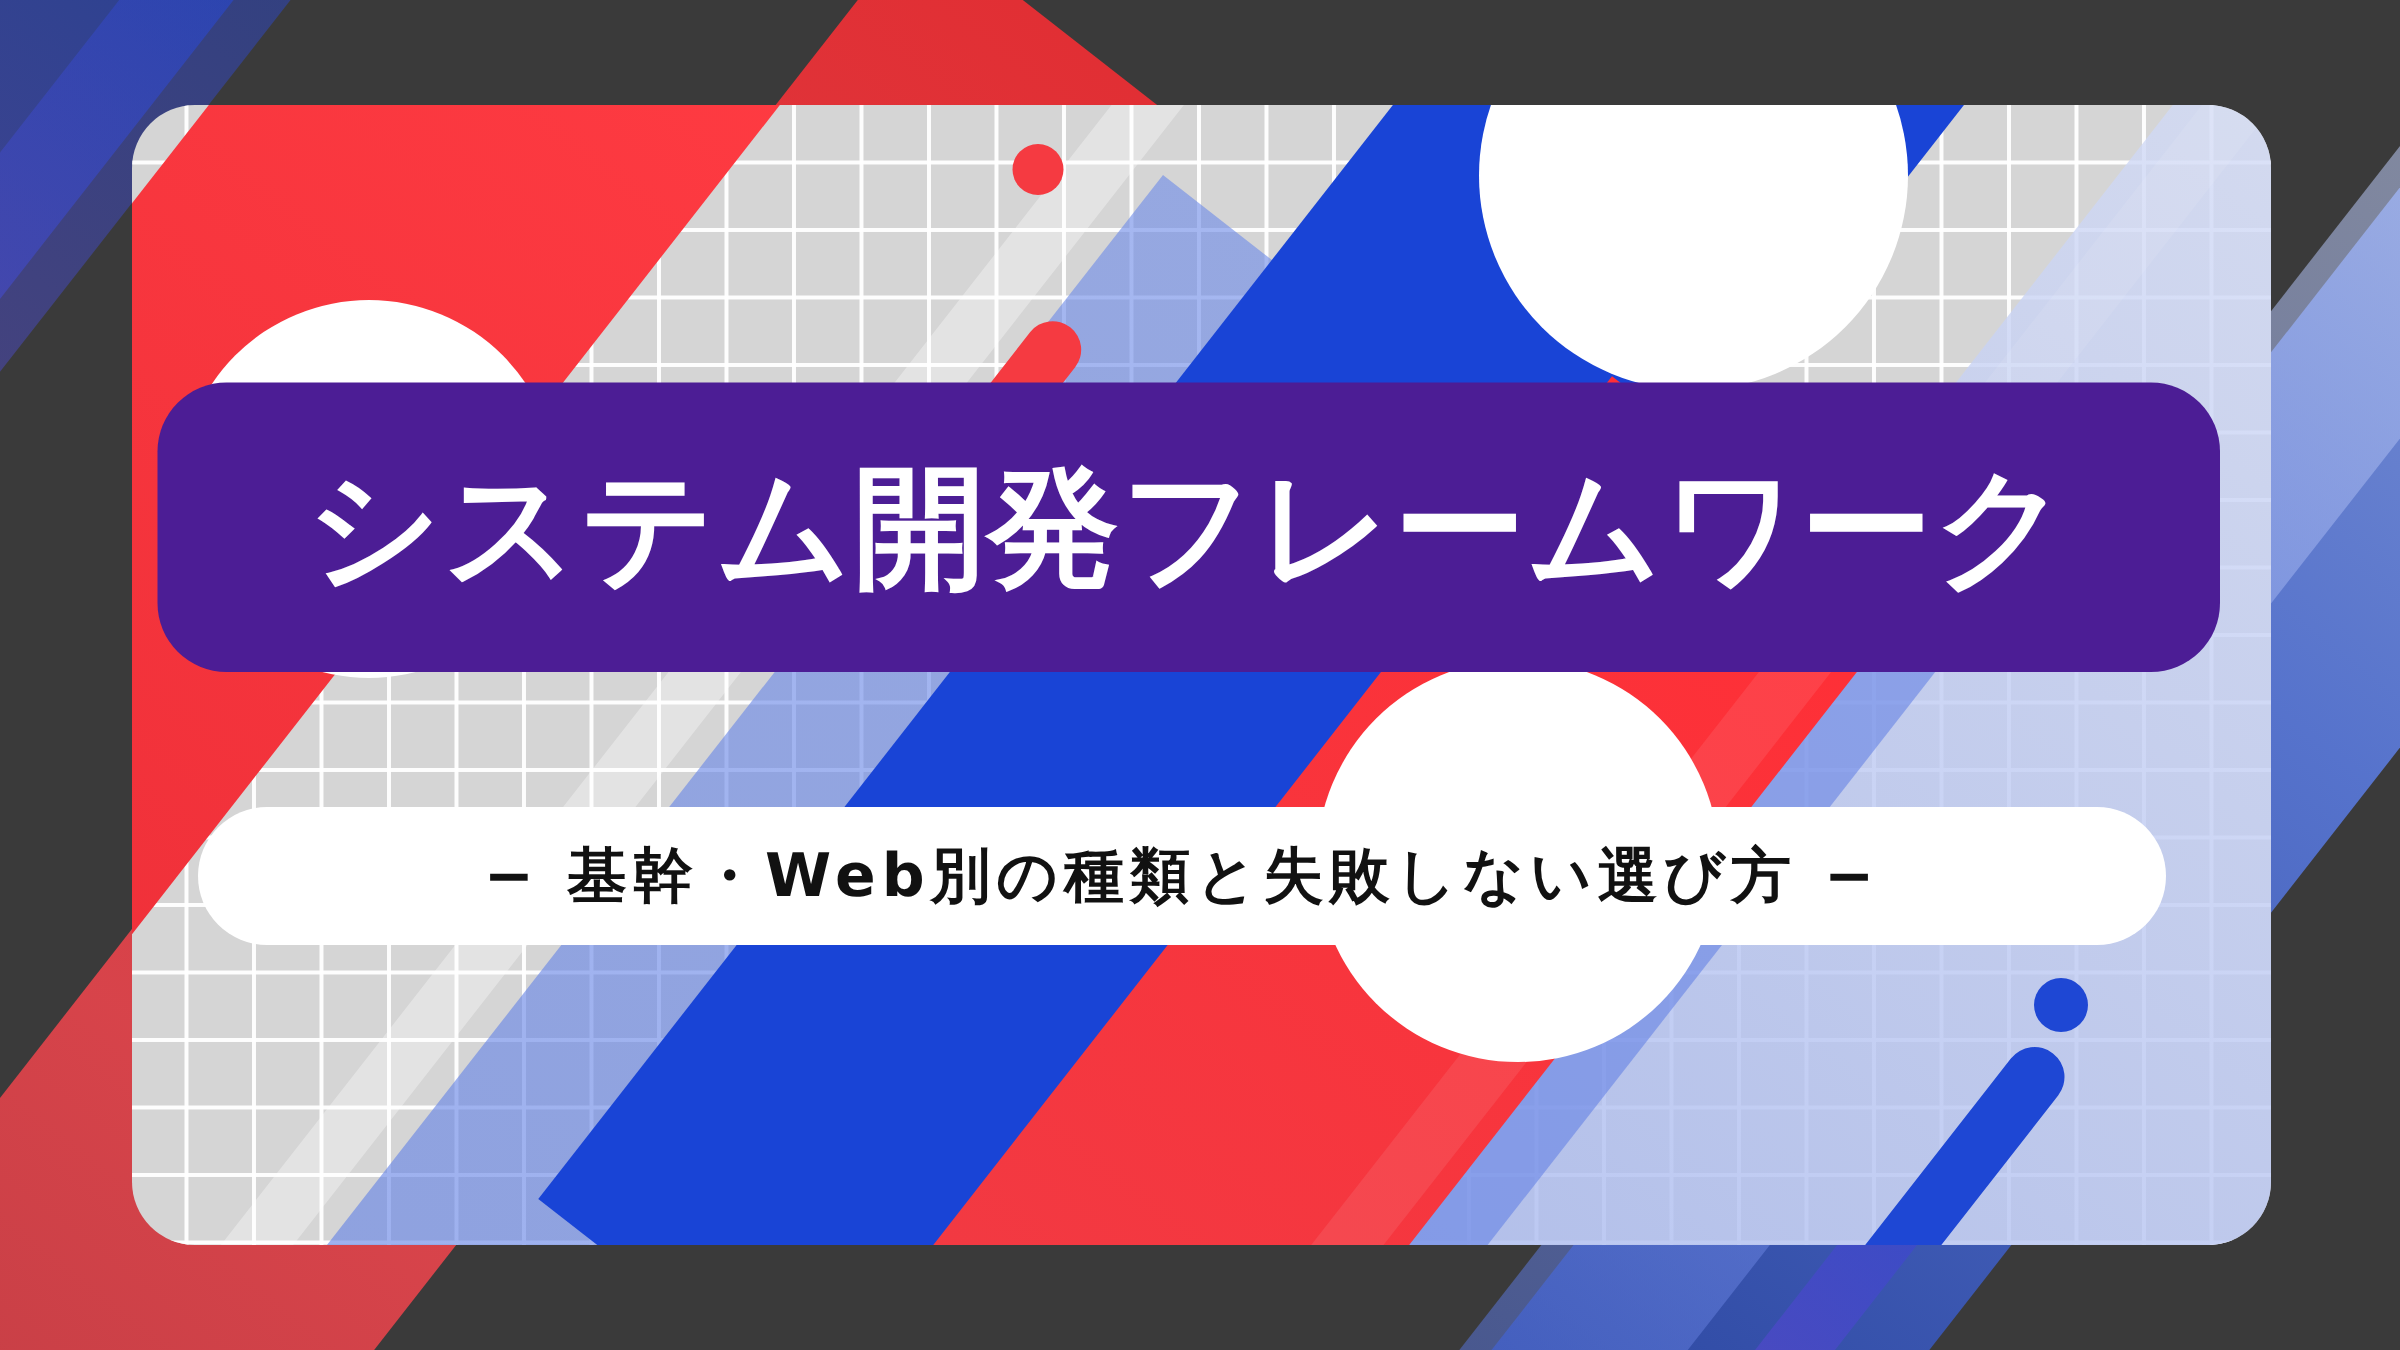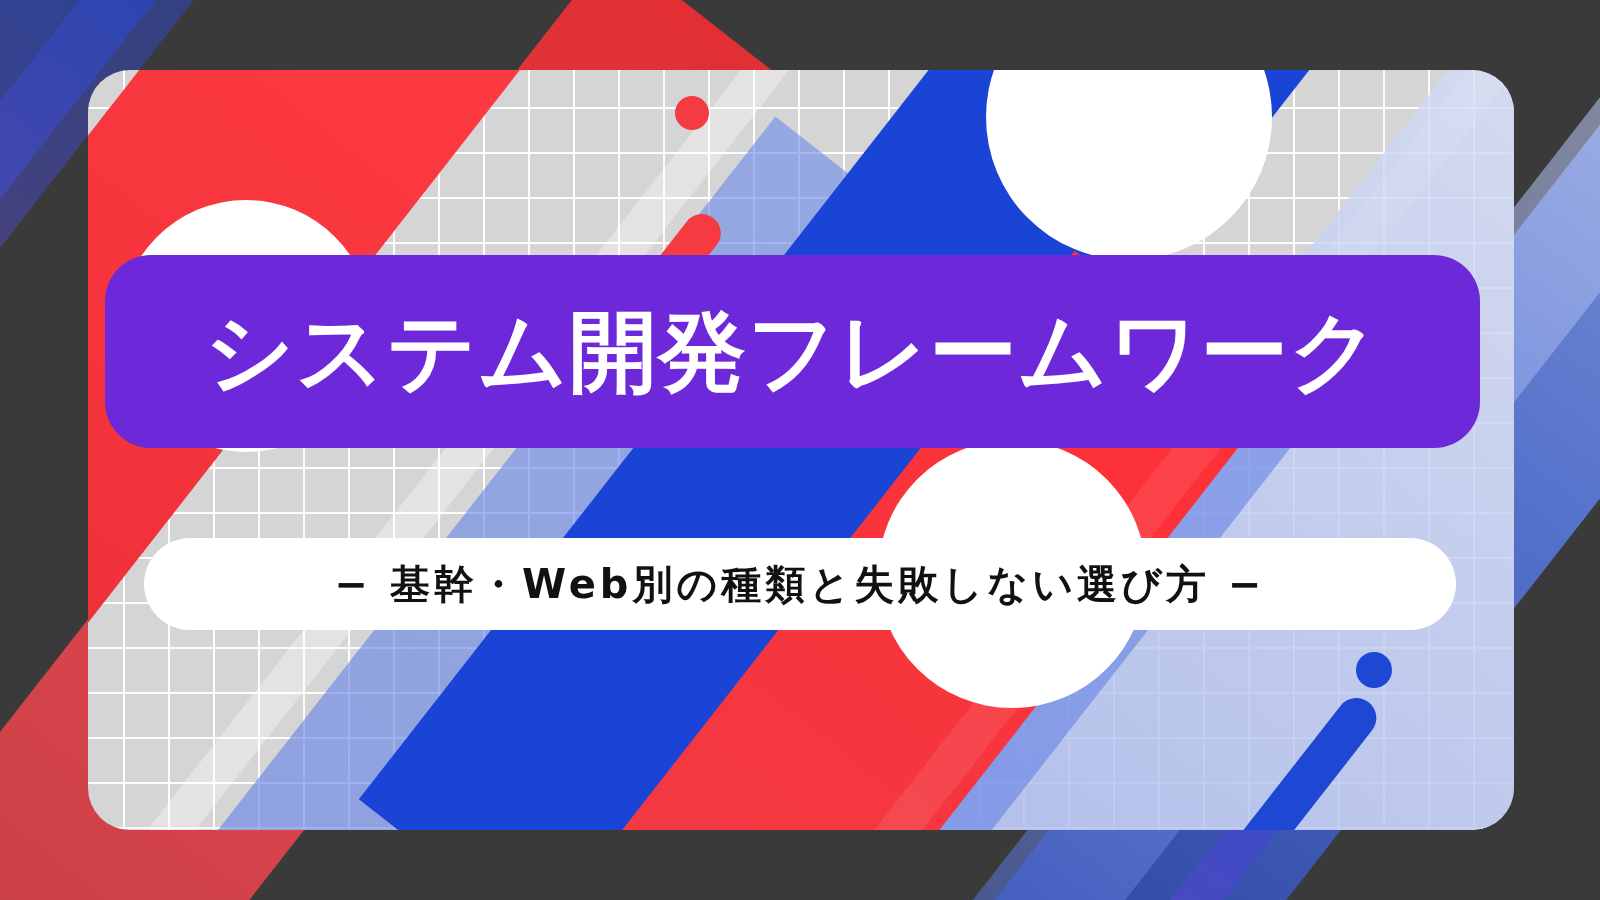--- a/index.html
+++ b/index.html
@@ -247,40 +247,40 @@
     background: #1e47d4;
   }
 
   
   .title-box {
     position: absolute;
     left: 105px;
     top: 255px;
     width: 1375px;
     height: 193px;
-    background: #6d28d9;
+    background: #4c1d95;
     border-radius: 46px;
     z-index: 6;
     display: flex;
     align-items: center;
     justify-content: center;
   }
   .title-text {
     color: #ffffff;
     font-size: 88px;
     font-weight: 700;
     letter-spacing: 1px;
     line-height: 1;
     white-space: nowrap;
     font-family: "DejaVu Sans", "Liberation Sans", sans-serif;
   }
 
   .subtitle-pill {
     position: absolute;
-    left: 144px;
+    left: 132px;
     top: 538px;
     width: 1312px;
     height: 92px;
     background: #ffffff;
     border-radius: 46px;
     z-index: 6;
     display: flex;
     align-items: center;
     justify-content: center;
   }

